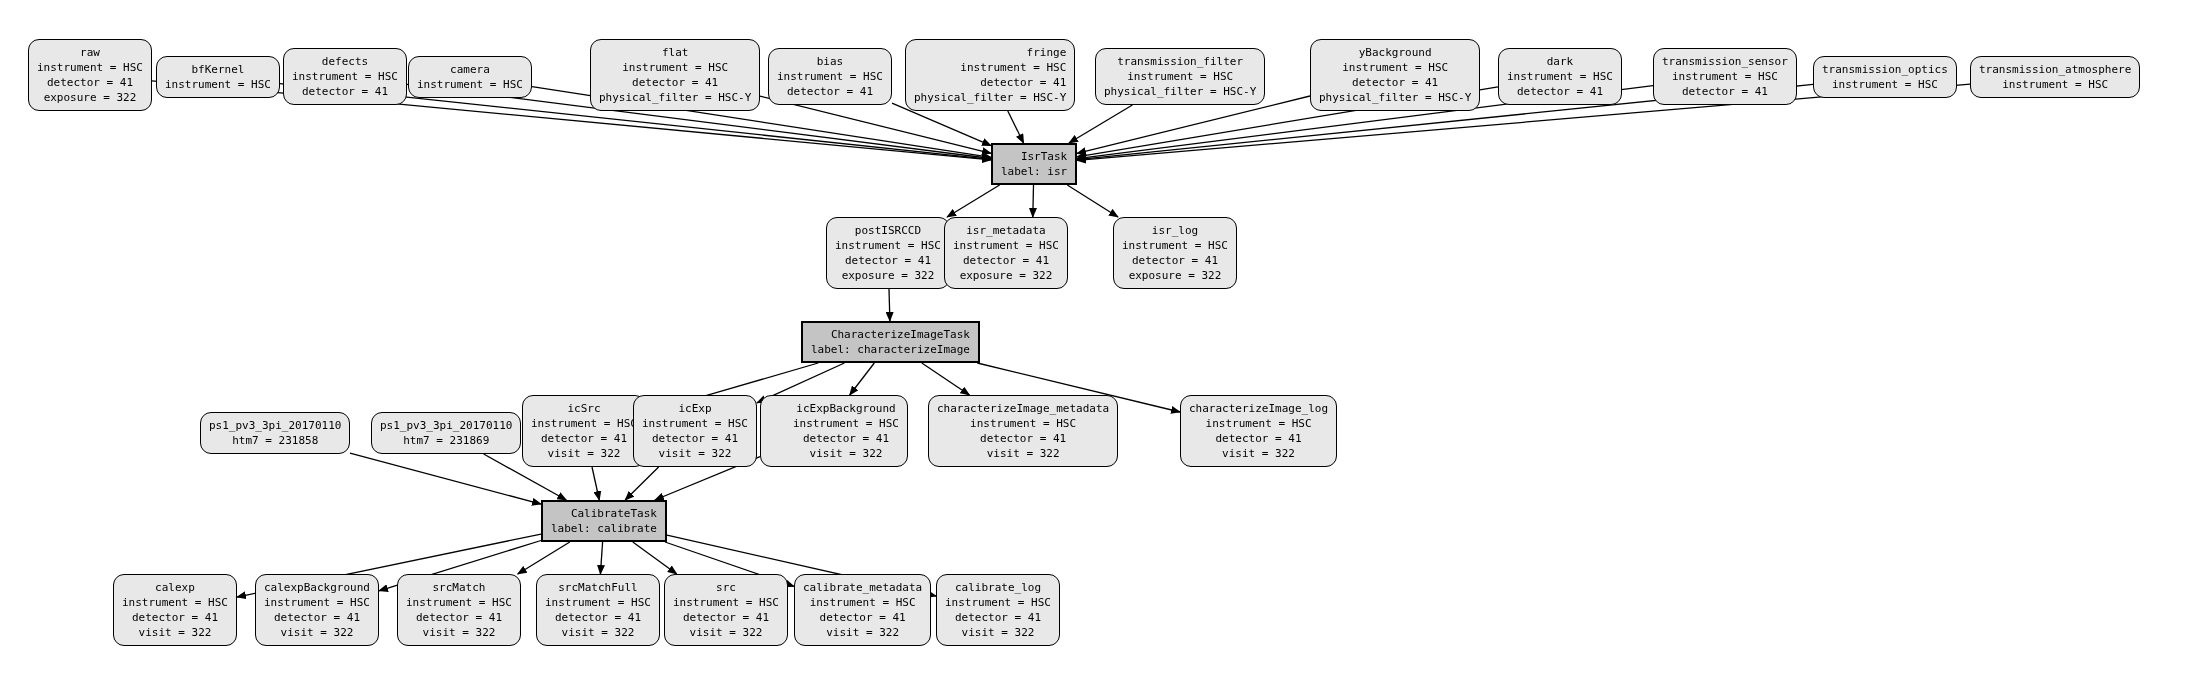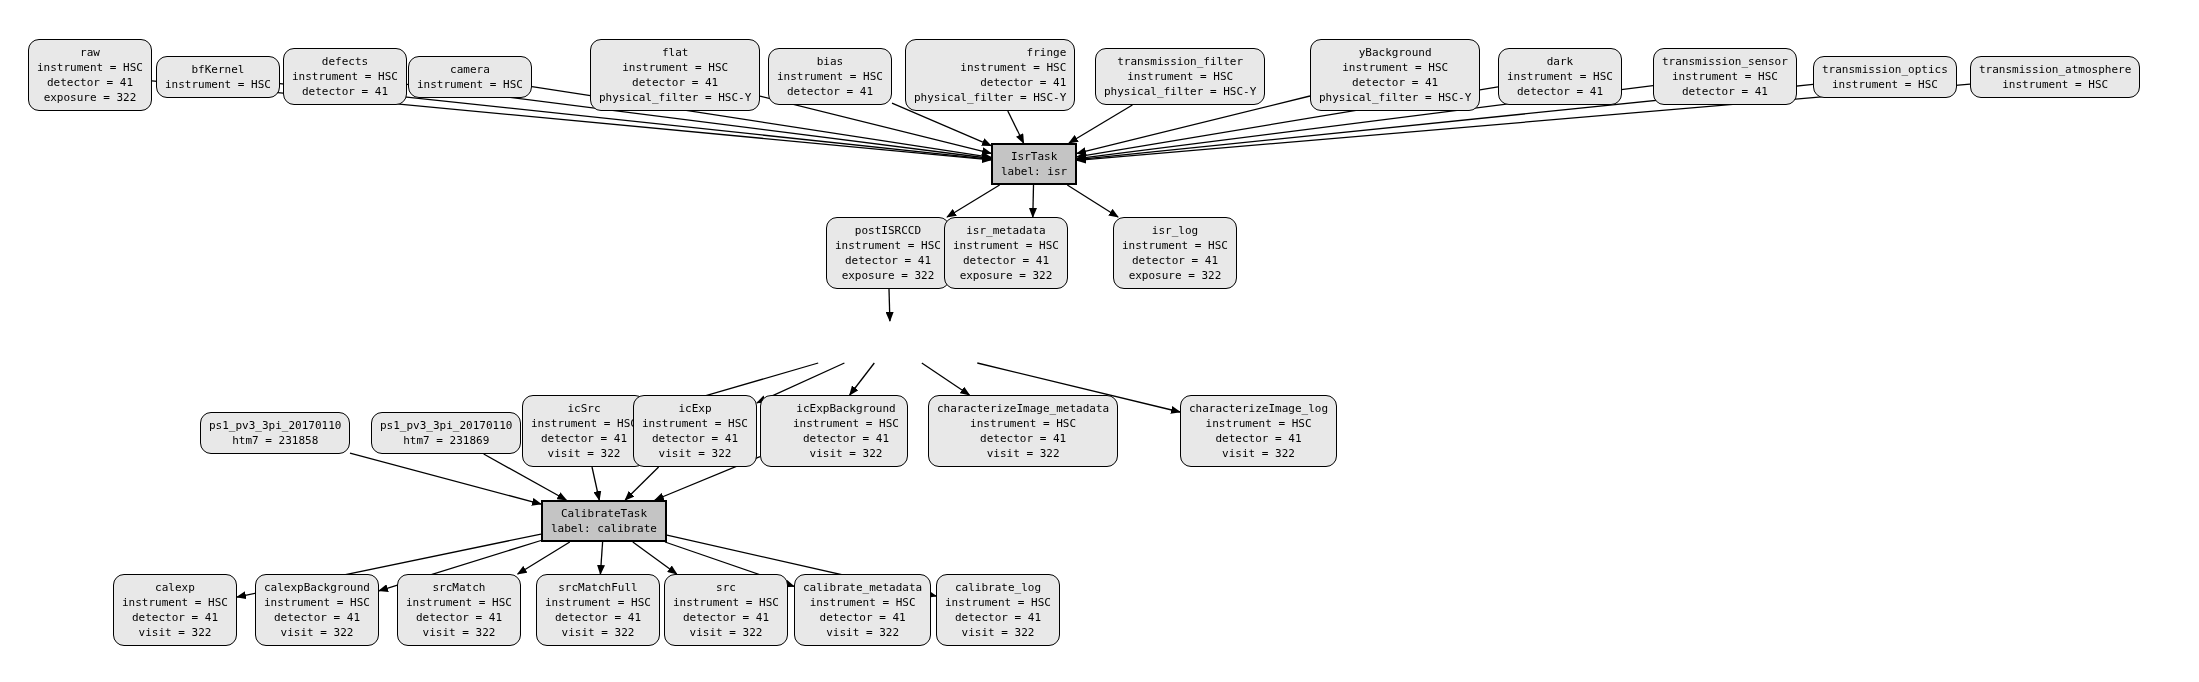--- a/index.html
+++ b/index.html
@@ -36,20 +36,21 @@
   .node.dataset {
     background: #e8e8e8;
     border: 1.5px solid #000000;
     border-radius: 11px;
   }
   .node.task {
     background: #c4c4c4;
     border: 2px solid #000000;
     border-radius: 0;
     padding: 4px 8px;
+    text-align: right;
   }
   .node .line { display: block; }
 </style>
 </head>
 <body>
 
 <div id="graph">
   <svg id="edge-layer" width="2199" height="682" viewBox="0 0 2199 682">
     <defs>
       <marker id="arrow" markerWidth="10" markerHeight="8" refX="9" refY="4" orient="auto" markerUnits="userSpaceOnUse">
@@ -171,20 +172,24 @@
       <span class="line">instrument = HSC</span>
       <span class="line">detector = 41</span>
       <span class="line">exposure = 322</span>
     </div>
     <div class="node dataset" style="top: 217px; left: 1113px; text-align: center;">
       <span class="line">isr_log</span>
       <span class="line">instrument = HSC</span>
       <span class="line">detector = 41</span>
       <span class="line">exposure = 322</span>
     </div>
+    <div class="node task" style="top: 321px; left: 801px;">
+      <span class="line">CharacterizeImageTask</span>
+      <span class="line">label: characterizeImage</span>
+    </div>
     <div class="node dataset" style="top: 395px; left: 522px;">
       <span class="line">icSrc</span>
       <span class="line">instrument = HSC</span>
       <span class="line">detector = 41</span>
       <span class="line">visit = 322</span>
     </div>
     <div class="node dataset" style="top: 395px; left: 633px;">
       <span class="line">icExp</span>
       <span class="line">instrument = HSC</span>
       <span class="line">detector = 41</span>

